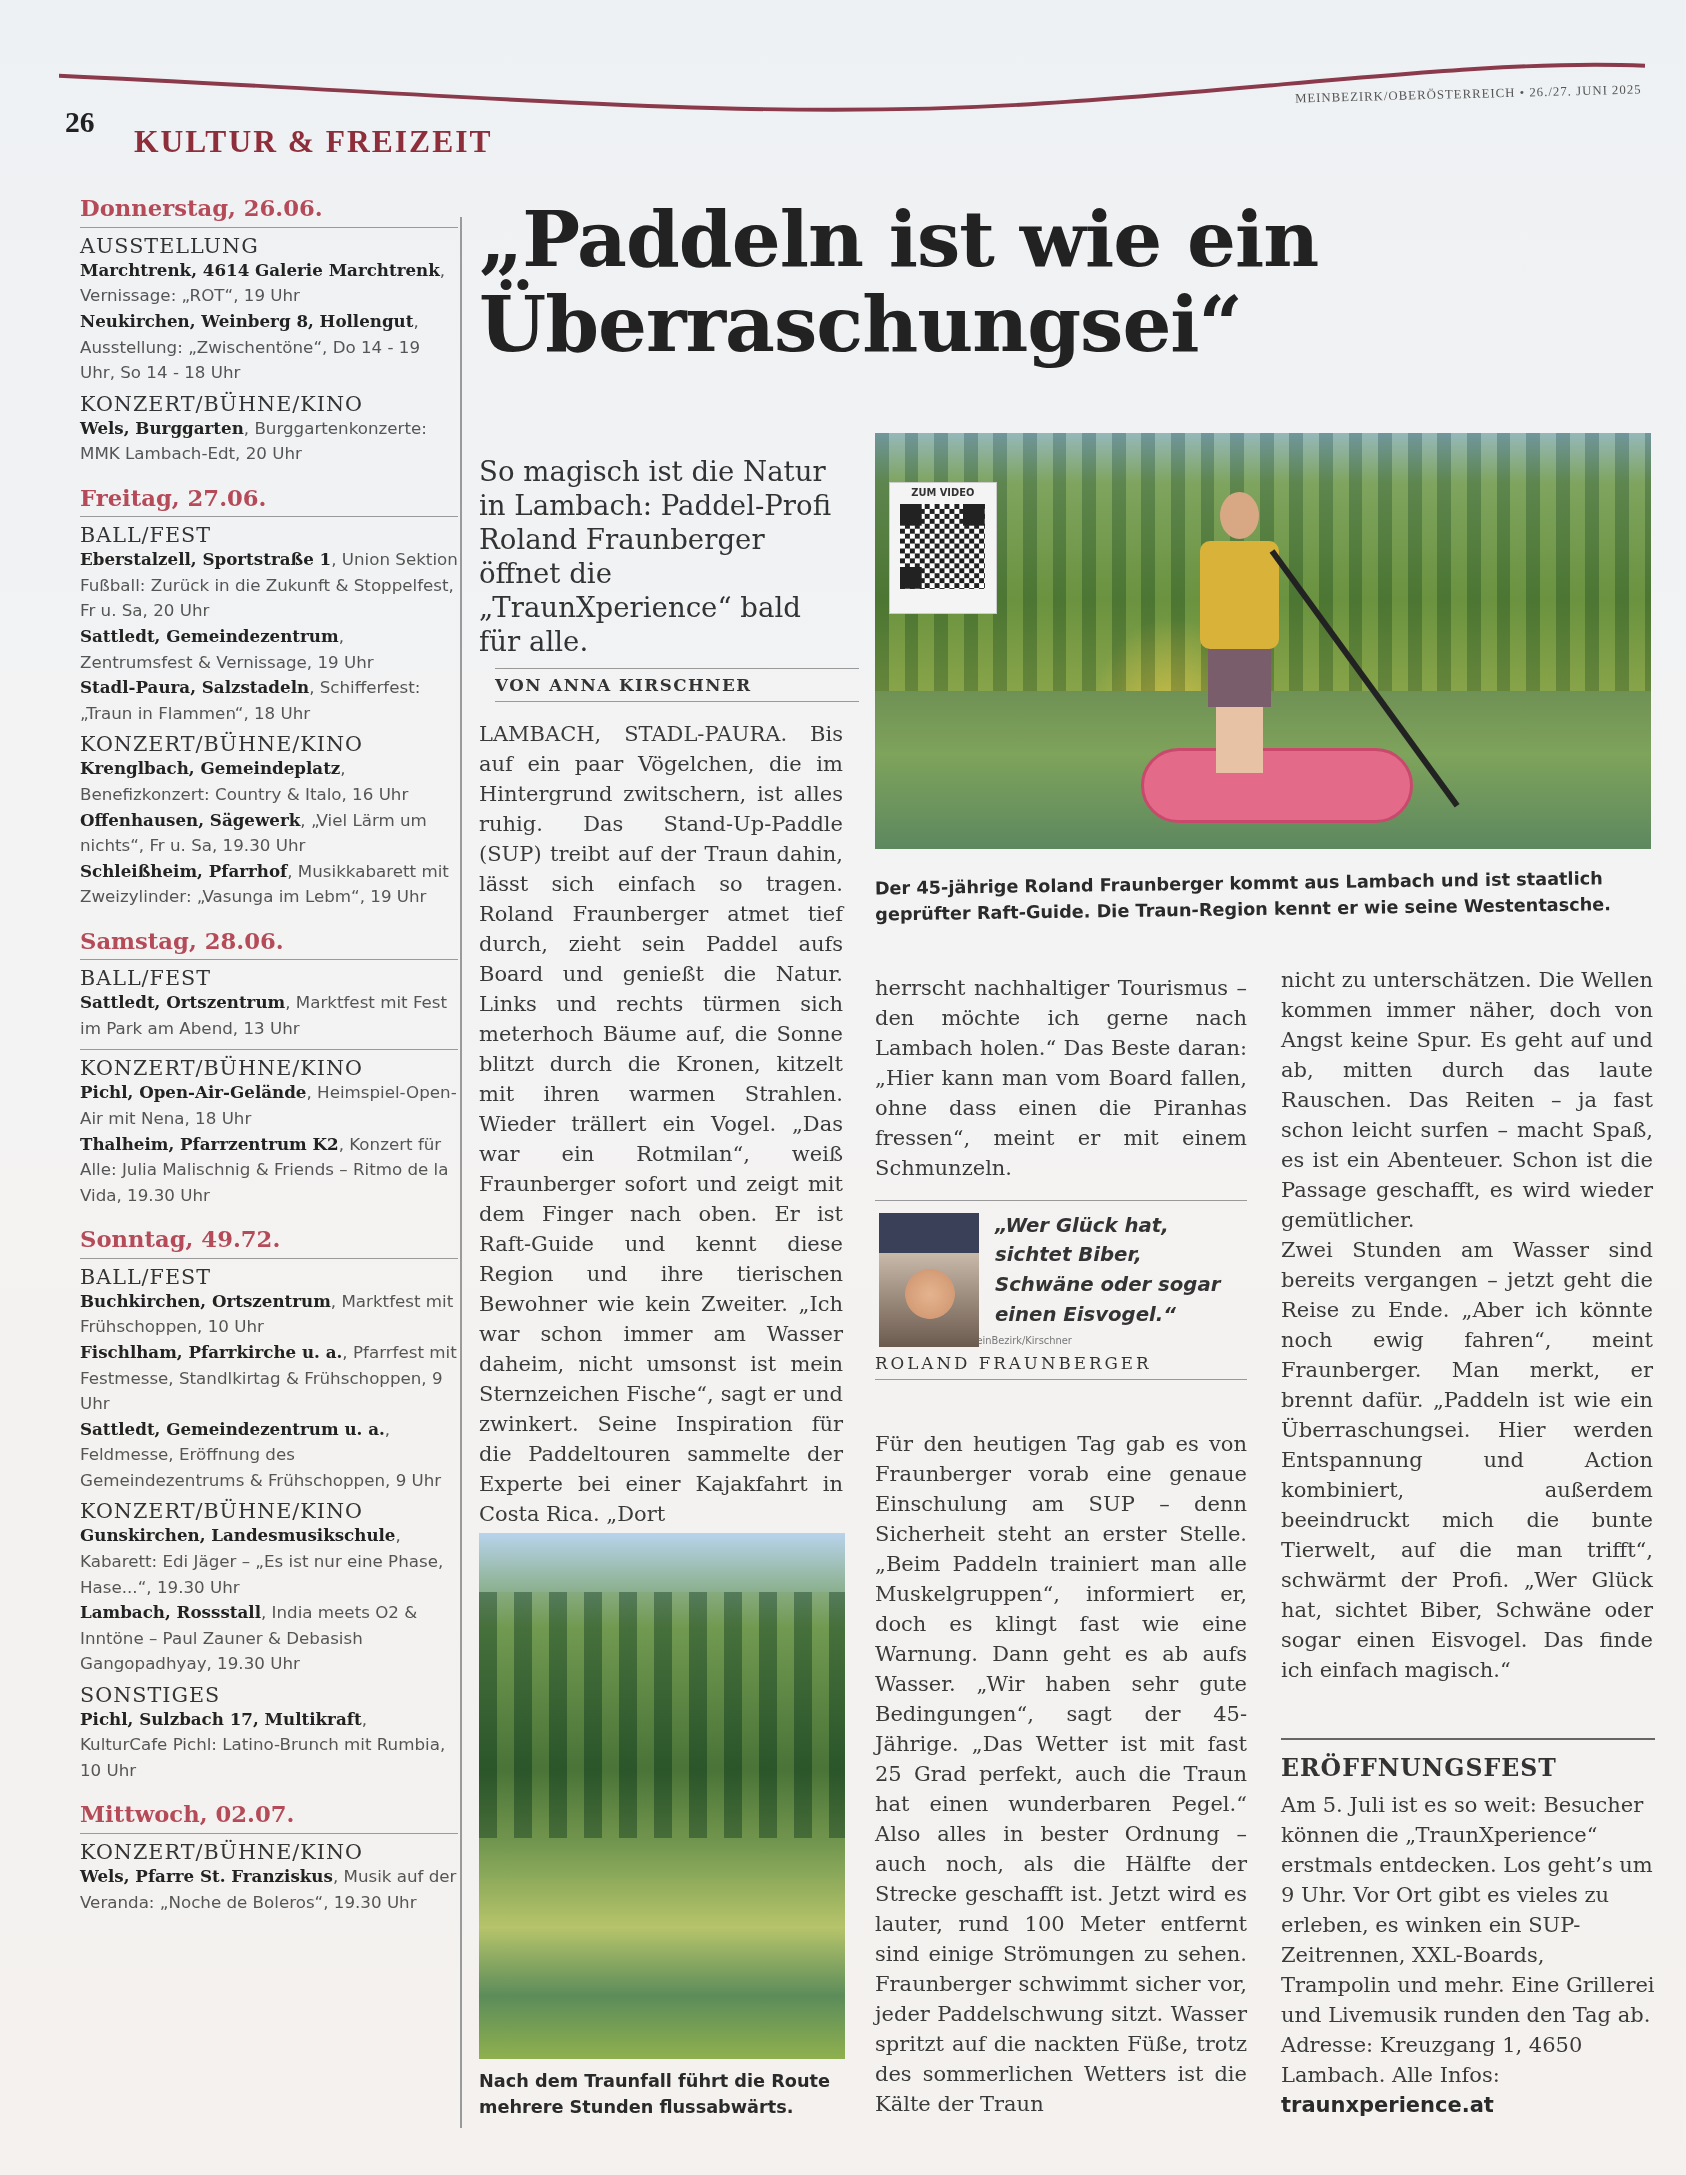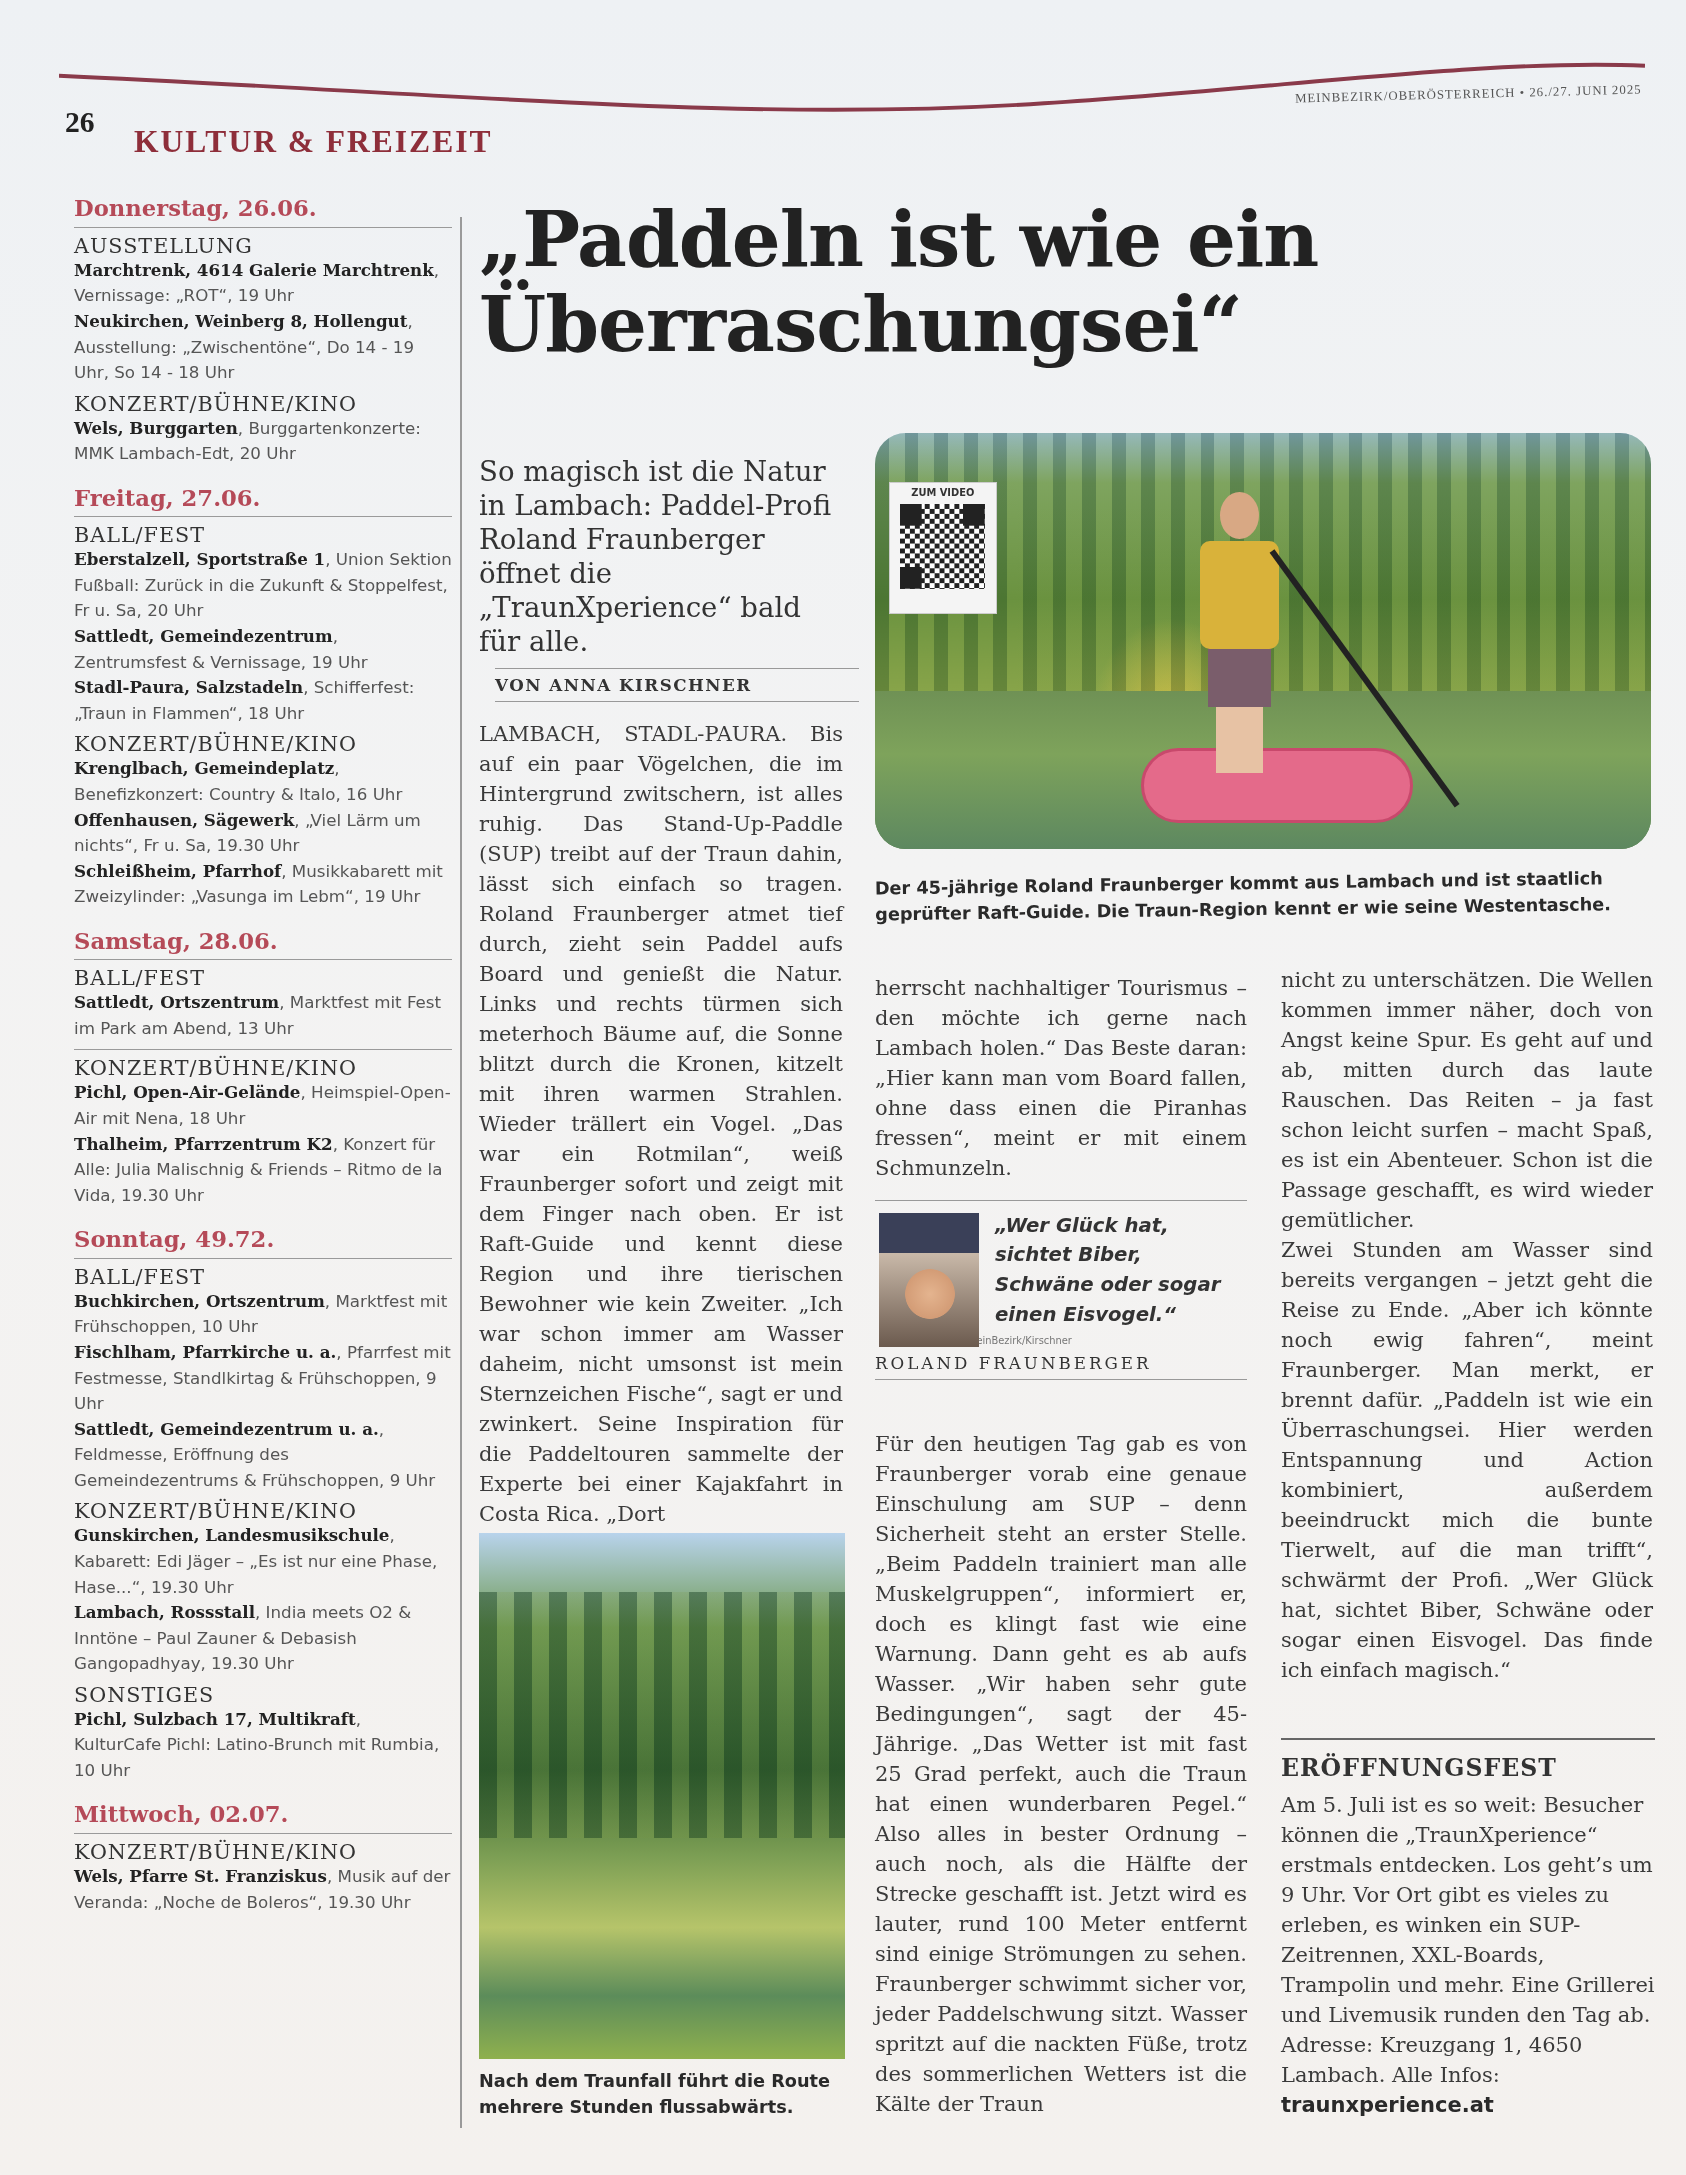--- a/index.html
+++ b/index.html
@@ -14,21 +14,21 @@
     position:absolute; left:0; top:0; width:1686px; height:2175px;
     background:linear-gradient(180deg,#eef1f4 0%,#f3f3f3 40%,#f4f1ee 100%);
   }
   
   .wave { position:absolute; left:59px; top:54px; width:1586px; height:69px; }
   .page-num { position:absolute; left:65px; top:106px; font:bold 29.6px "Liberation Serif", serif; color:#222; }
   .section-title { position:absolute; left:134px; top:124px; font:600 31.5px "Liberation Serif", serif; letter-spacing:2px; color:#8e2e3a; }
   .issue-line { position:absolute; right:44px; top:87px; font:12.8px "Liberation Serif", serif; letter-spacing:1px; color:#555; transform:rotate(-1.5deg); }
 
   
-  .events { position:absolute; left:74px; top:195px; width:378px; }
+  .events { position:absolute; left:80px; top:195px; width:378px; }
   .events-divider { position:absolute; left:460px; top:217px; width:2px; height:1911px; background:#9a9a9a; }
   .day { margin-bottom:17.7px; }
   .day-title { font:bold 22.7px "DejaVu Serif", serif; color:#b54a58; padding-bottom:5.9px; border-bottom:1.5px solid #9a9a9a; margin-bottom:5.9px; }
   .cat { font:20.7px "DejaVu Serif", serif; letter-spacing:1px; color:#333; margin-top:5.9px; }
   .cat.sep { border-top:1.5px solid #9a9a9a; padding-top:5.9px; margin-top:7.9px; }
   .ev { font:16.7px/25.6px "DejaVu Sans", sans-serif; color:#555; }
   .ev b { font-family:"DejaVu Serif", serif; font-weight:bold; color:#222; }
 
   
   .headline { position:absolute; left:479px; top:197px; width:1182px; font:bold 77px/85px "DejaVu Serif", serif; color:#222; letter-spacing:-1px; }
@@ -40,21 +40,20 @@
   .col2 { position:absolute; left:479px; top:719px; width:364px; }
   .col3 { position:absolute; left:875px; top:973px; width:372px; }
   .col3b { position:absolute; left:875px; top:1419px; width:372px;margin-top:10px; }
   .col4 { position:absolute; left:1281px; top:965px; width:372px; }
 
   
   .photo-main { position:absolute; left:875px; top:433px; width:776px; height:416px; overflow:hidden;
     background:
       radial-gradient(ellipse 118px 158px at 296px 296px, #e9c647 0%, transparent 70%),
       linear-gradient(180deg,#98bde0 0%,#7aa267 12%,#5f8a3d 40%,#86a24a 62%,#6a9148 70%,#4d7a3a 100%);
-    border-radius: 31px;
   }
   .photo-trees { position:absolute; left:0; top:0; width:100%; height:62%;
     background:repeating-linear-gradient(90deg,rgba(40,80,30,.35) 0 13.8px,rgba(140,170,70,.25) 13.8px 29.6px); }
   .water { position:absolute; left:0; top:62%; width:100%; height:38%;
     background:linear-gradient(180deg,#6f9155 0%,#7ea35b 40%,#5d8860 100%); }
   .board { position:absolute; left:266px; top:315px; width:266px; height:69px; border-radius:39px; background:#e46a8a; border:3px solid #c8496c; }
   .person-shirt { position:absolute; left:325px; top:108px; width:79px; height:108px; background:#d9b23a; border-radius:9.9px; }
   .person-shorts { position:absolute; left:333px; top:215px; width:63px; height:59px; background:#7a5d6b; }
   .person-legs { position:absolute; left:341px; top:271px; width:47px; height:69px; background:#e7c2a4; }
   .person-head { position:absolute; left:345px; top:59px; width:39px; height:47px; border-radius:50%; background:#d8a884; }

